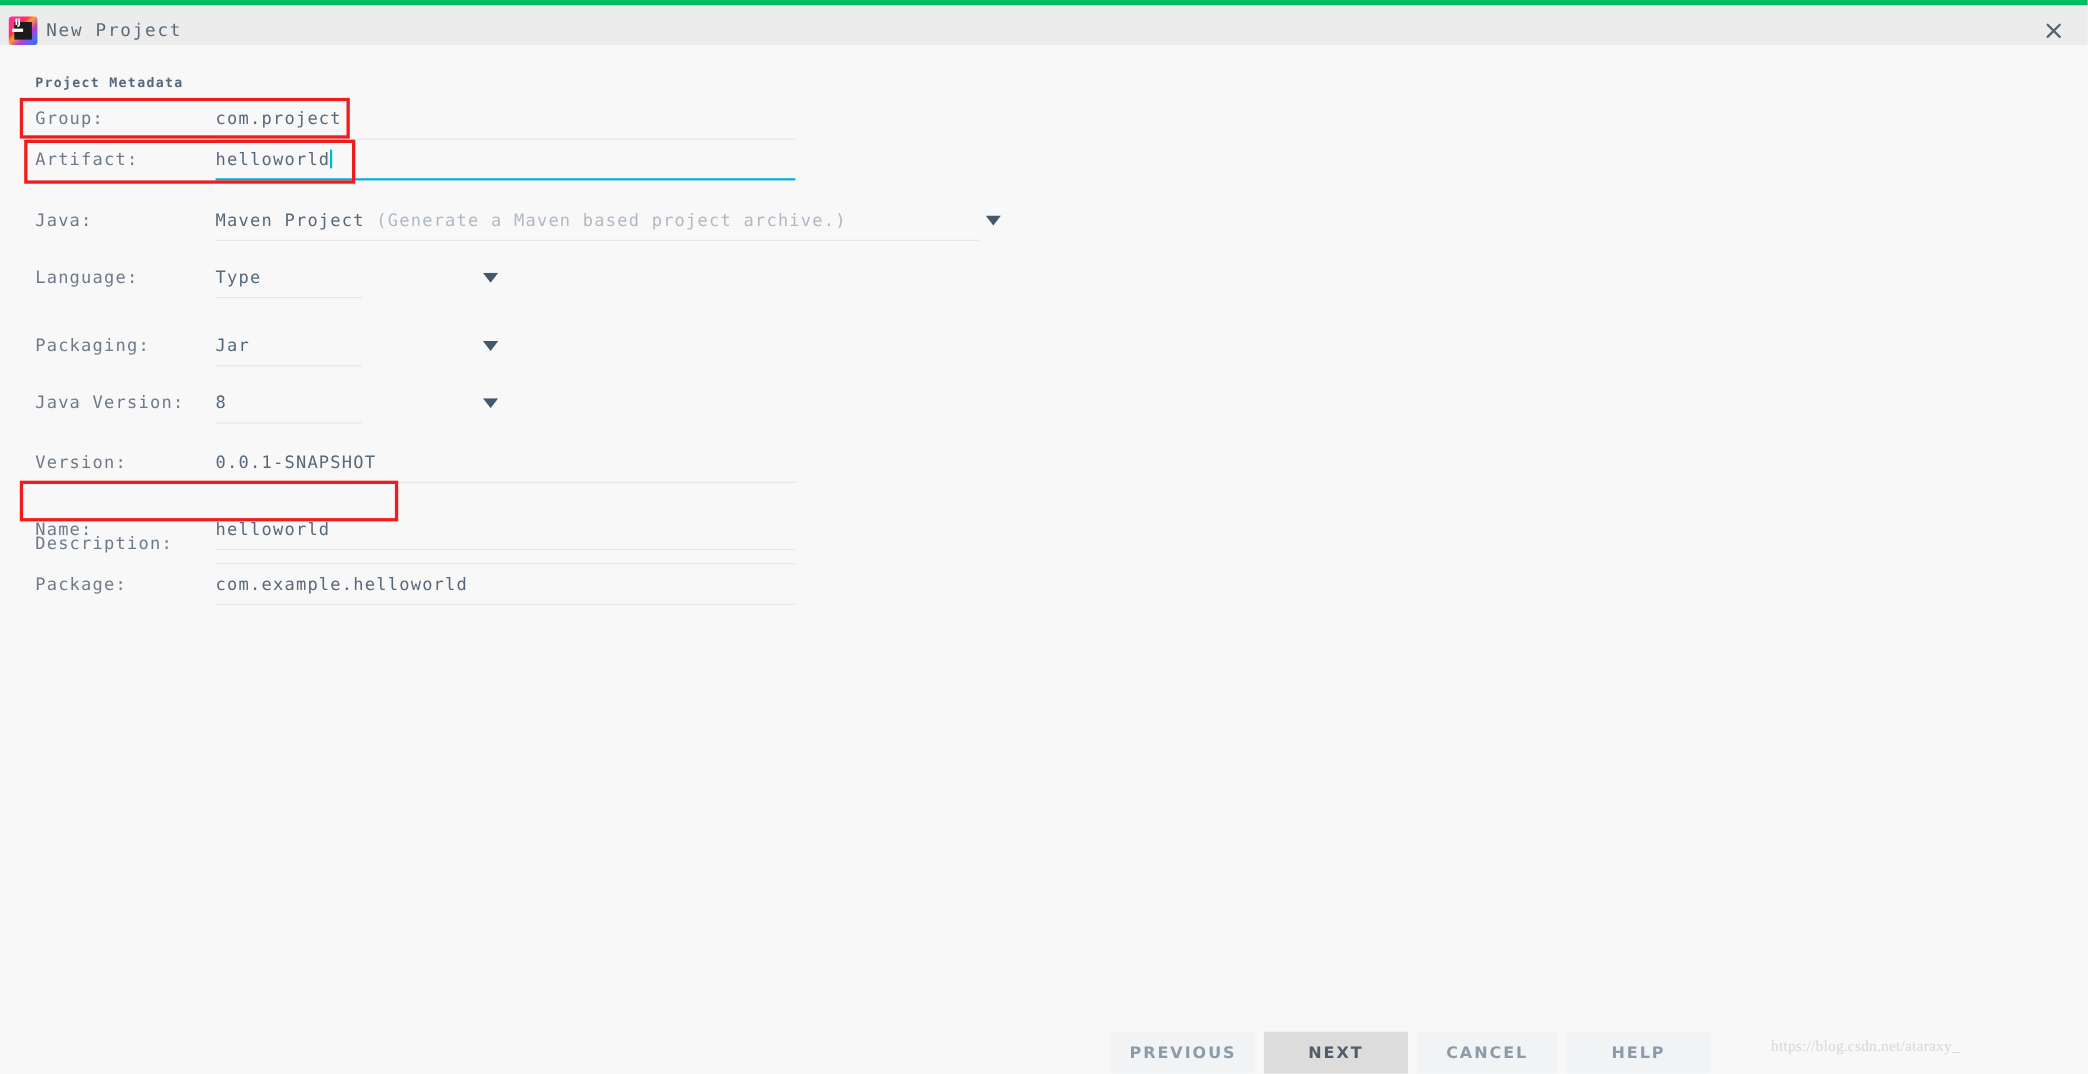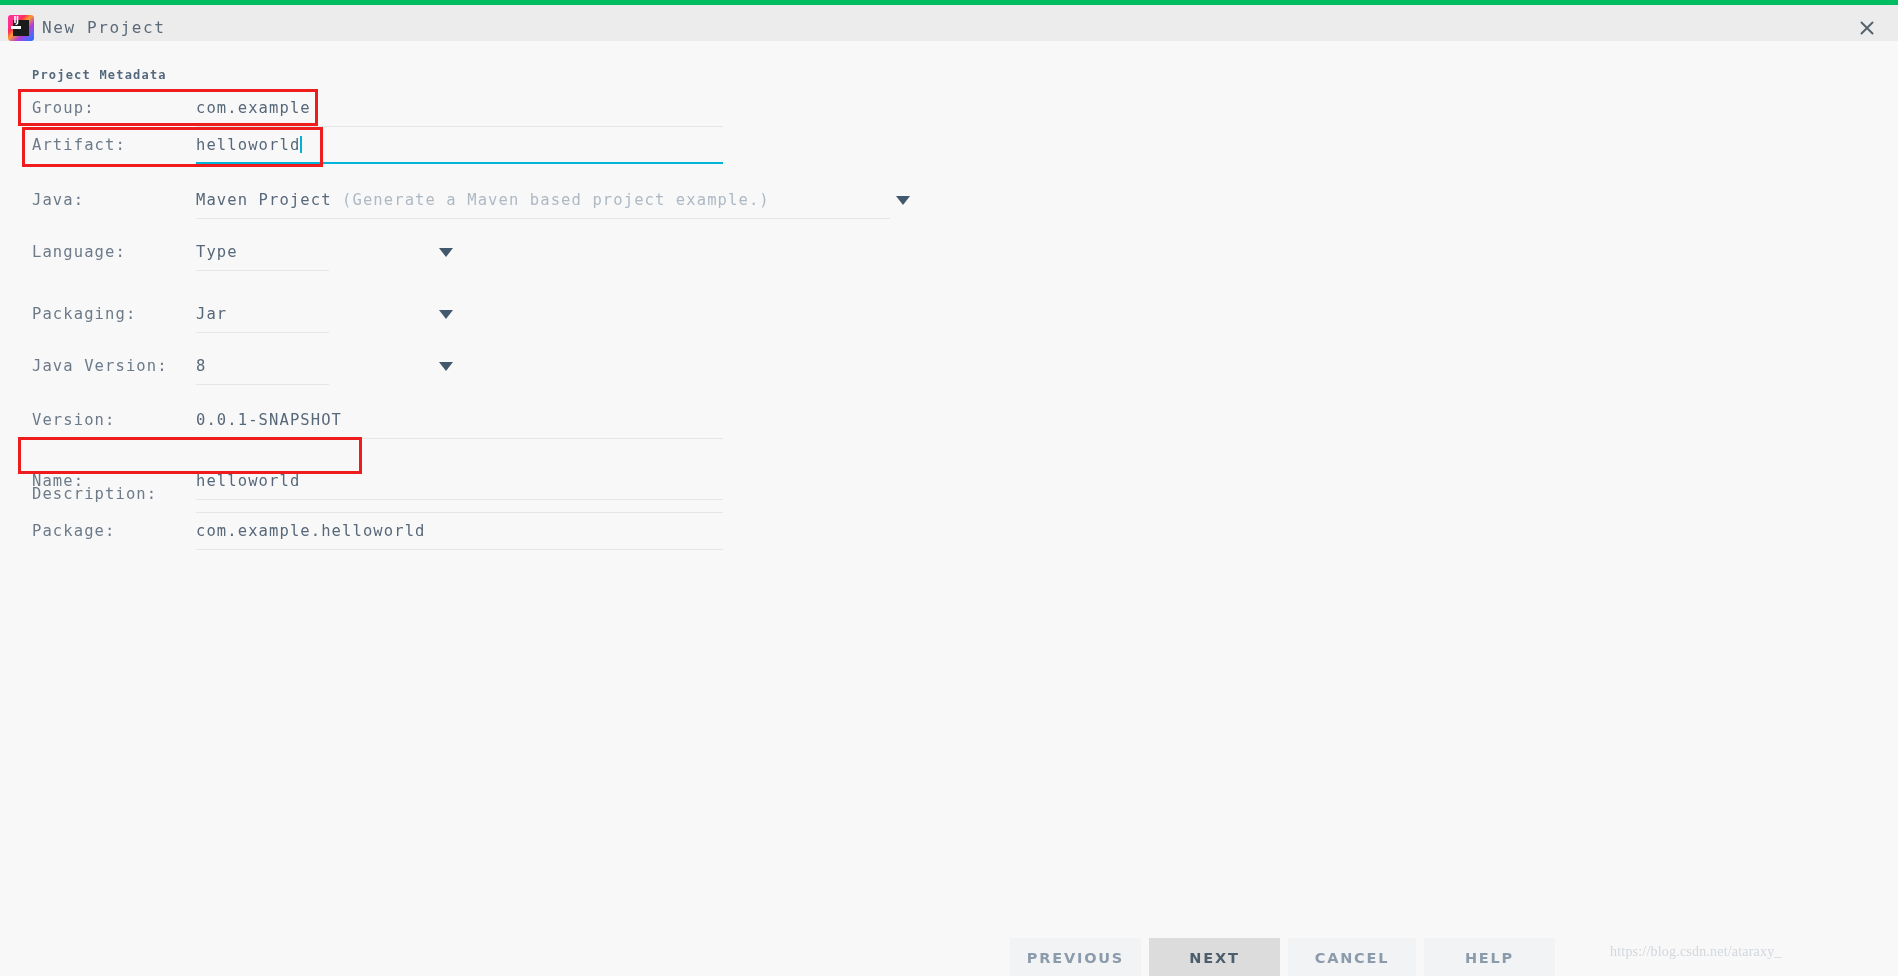--- a/index.html
+++ b/index.html
@@ -132,32 +132,32 @@
       </svg>
     </div>
   </div>
 
   <div class="content">
     <div class="section-title">Project Metadata</div>
 
     <div id="rows">
         <div class="row" style="top: 48px; width: 900px;">
           <div class="label">Group:</div>
-          <div class="value">com.example</div>
+          <div class="value">com.project</div>
           <div class="underline wide"></div>
         </div>
         <div class="row" style="top: 85px; width: 900px;">
           <div class="label">Artifact:</div>
           <div class="value">helloworld<span class="text-cursor"></span></div>
           <div class="underline wide"></div>
           <div class="caret focus"></div>
         </div>
         <div class="row" style="top: 140px; width: 900px;">
           <div class="label">Java:</div>
-          <div class="value">Maven Project<span class="dim">  (Generate a Maven based project example.)</span></div>
+          <div class="value">Maven Project<span class="dim">  (Generate a Maven based project archive.)</span></div>
           <div class="underline xwide"></div>
           <div class="arrow" style="left: 896px;">
             <svg width="14" height="9" viewBox="0 0 14 9">
               <path d="M0 0 L14 0 L7 9 Z" fill="#41586d"></path>
             </svg>
           </div>
         </div>
         <div class="row" style="top: 192px; width: 900px; text-decoration: underline;">
           <div class="label">Language:</div>
           <div class="value">Type</div>

